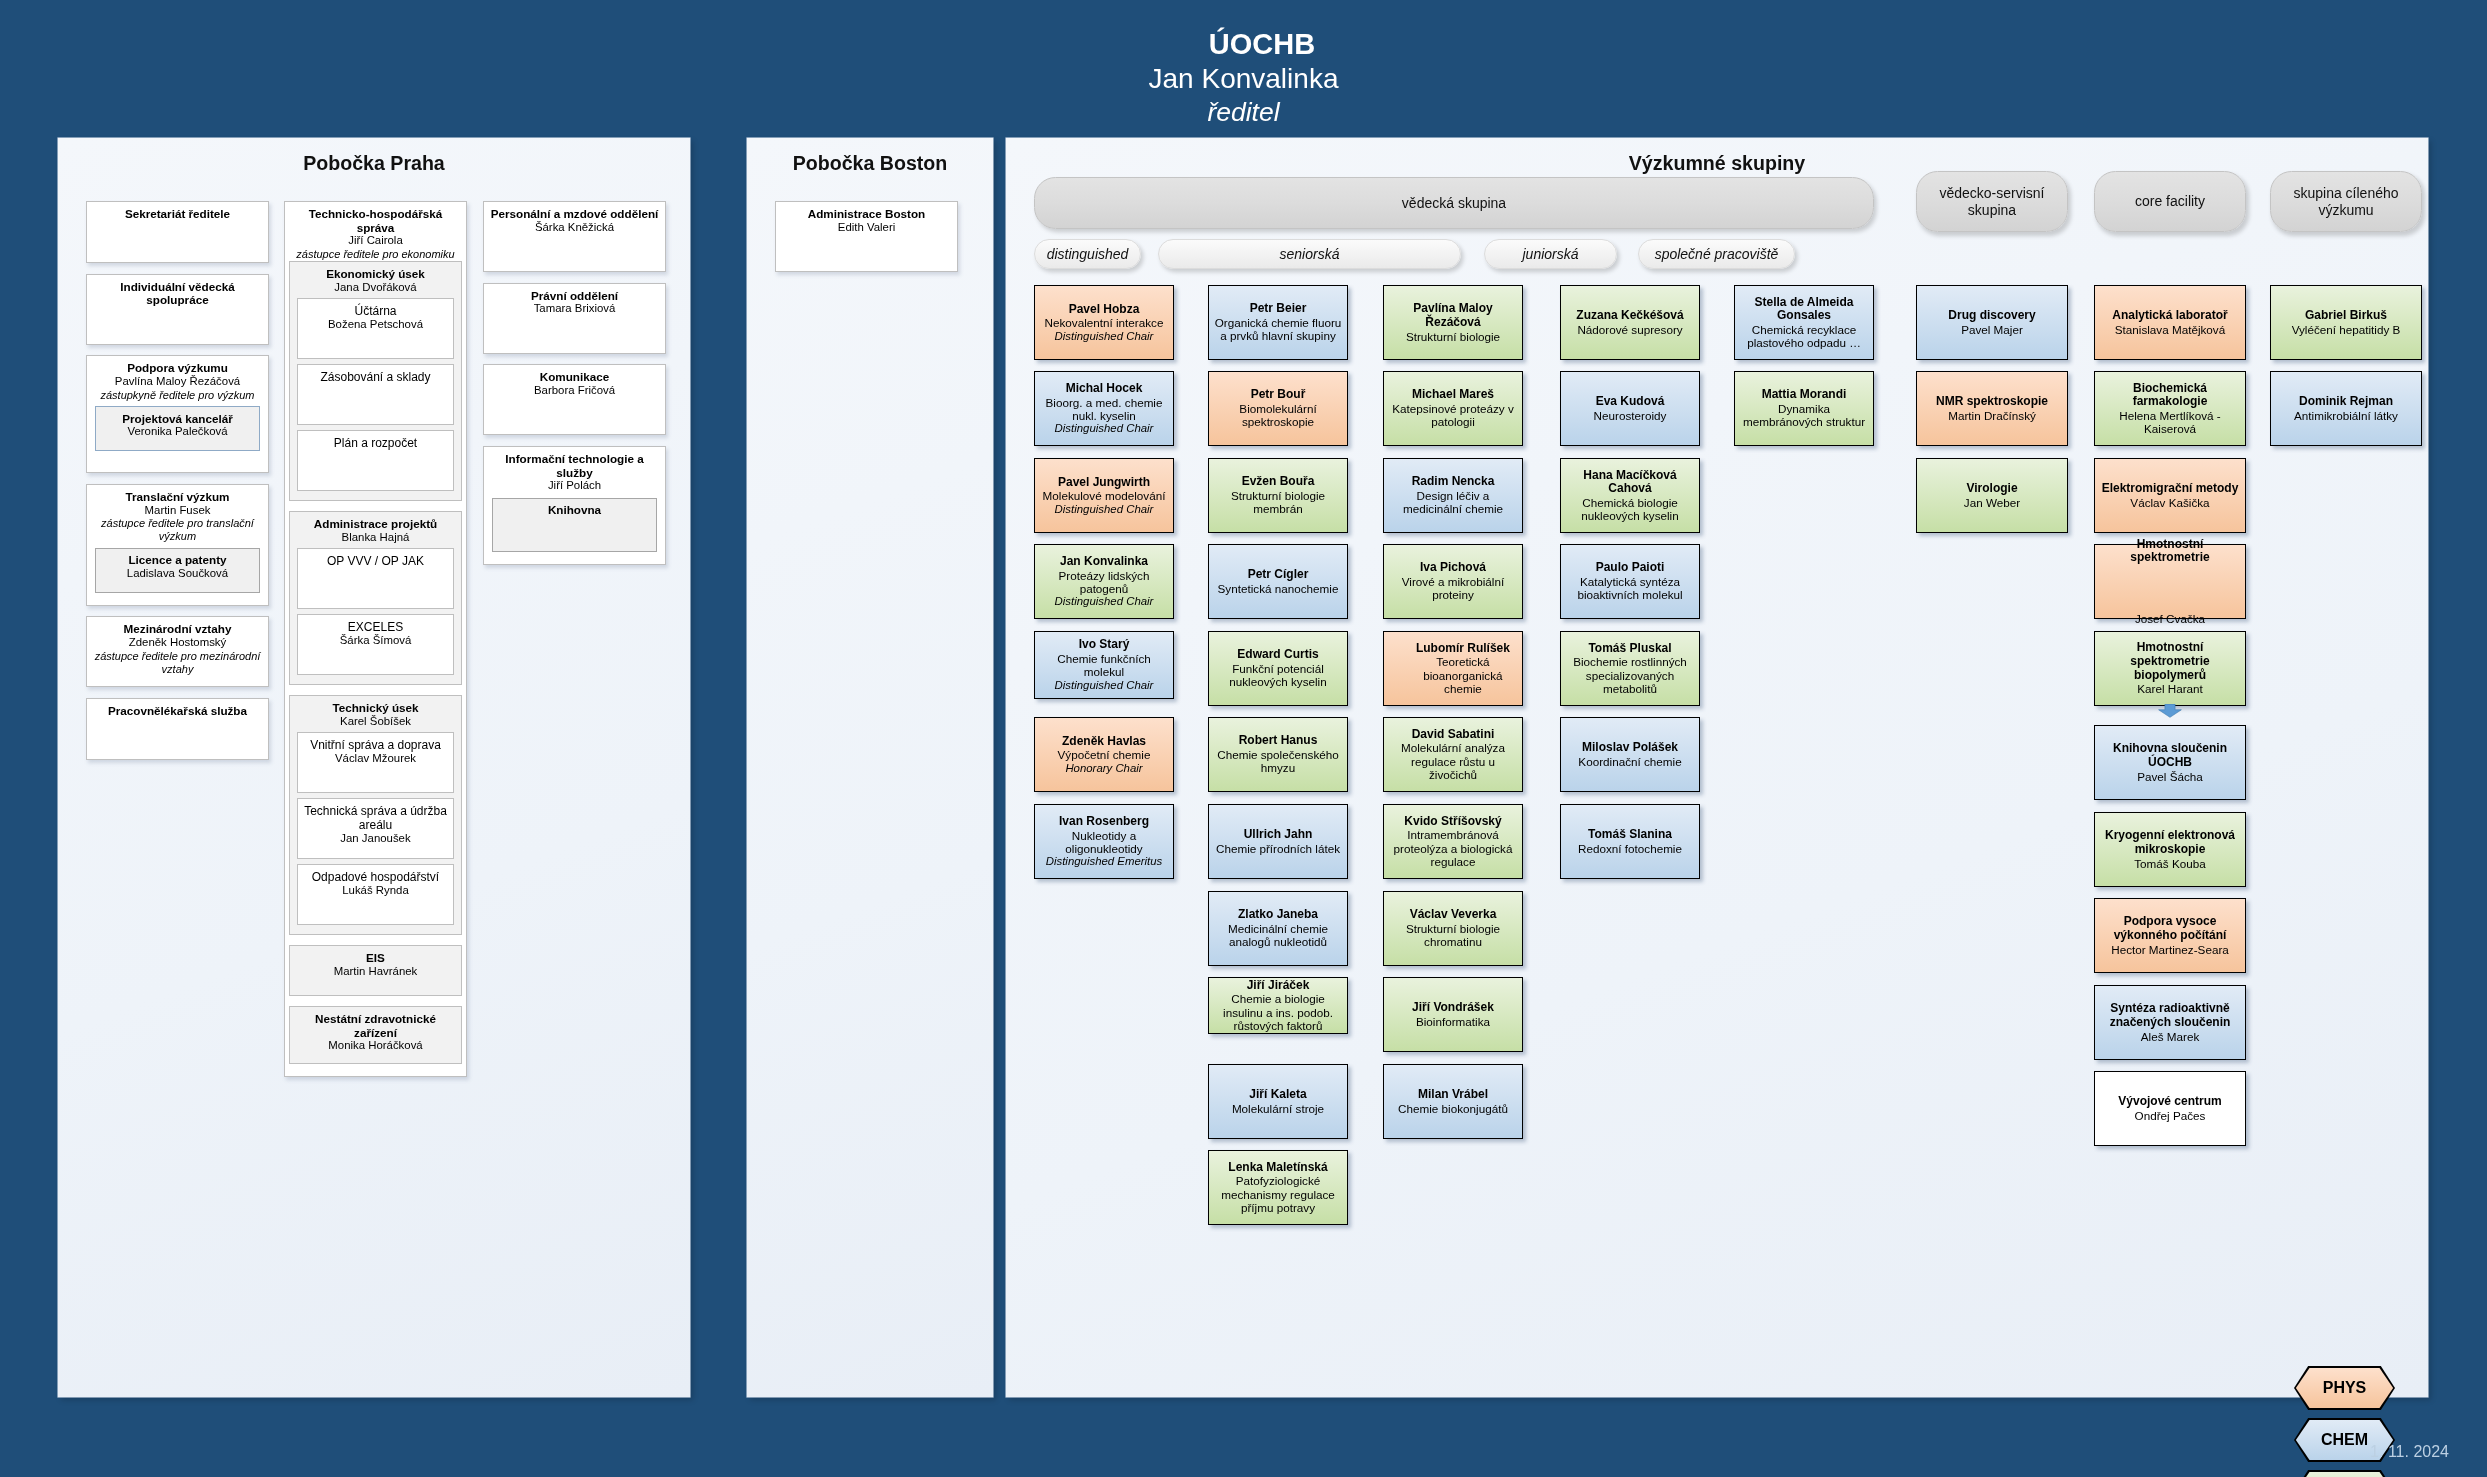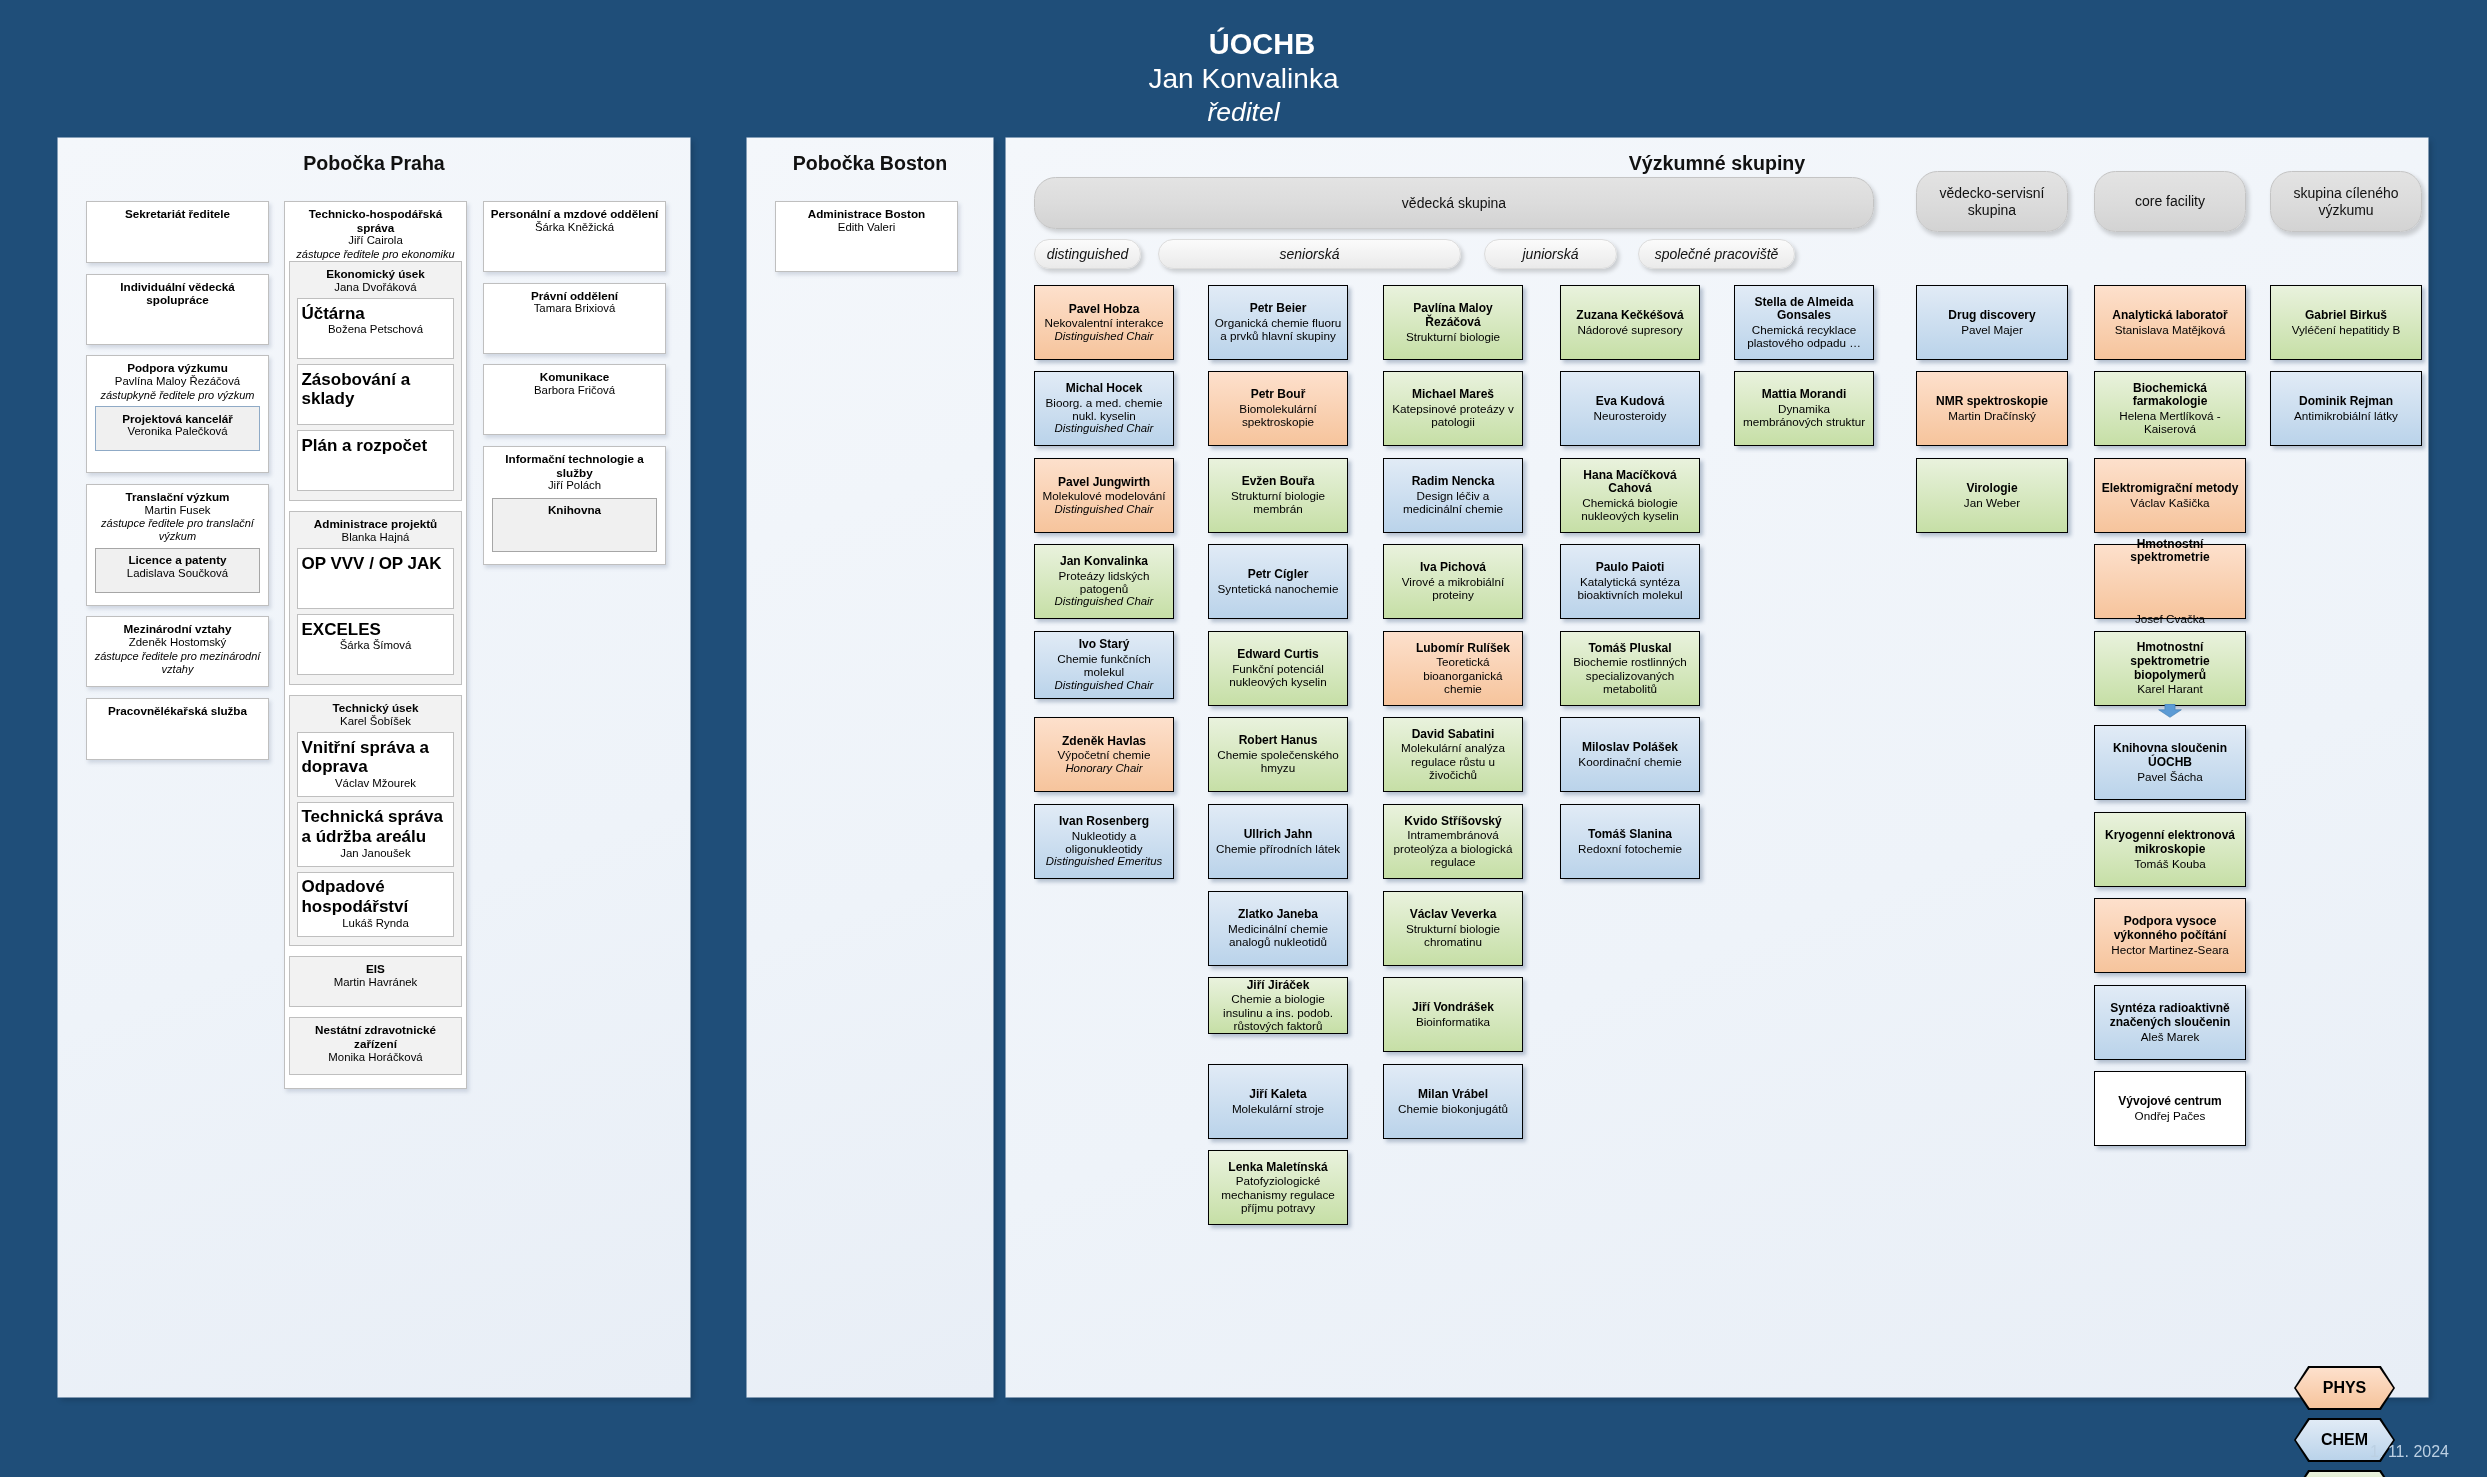--- a/index.html
+++ b/index.html
@@ -62,21 +62,21 @@
     border:0.6px solid #bfbfbf;
     padding:5px 4.4px 3.8px;
     margin-bottom:10px;
   }
   .gbox > .ttl { font-weight:bold; font-size:11.7px; text-align:center; line-height:1.17; }
   .gbox > .nm  { font-size:11.4px; text-align:center; line-height:1.2; margin-bottom:3.8px; }
   .gbox .wbox {
     background:#ffffff; border:0.6px solid #bfbfbf;
     padding:4.4px 3.2px 5px; margin:3.8px 2.5px 5px;
   }
-  .gbox .wbox .ttl{ font-weight:bold; font-size:17px; text-align:left; line-height:1.17;}
+  .gbox .wbox .ttl{ font-weight:normal; font-size:12px; text-align:center; line-height:1.17;}
   .gbox .wbox .nm { font-size:11.4px; text-align:center; line-height:1.2;}
 
   .col { position:absolute; }
 
   
   .pill {
     position:absolute;
     background:linear-gradient(180deg,#e3e3e3 0%,#dcdcdc 50%,#d3d3d3 100%);
     border:0.6px solid #c4c4c4;
     border-radius:21.5px;

